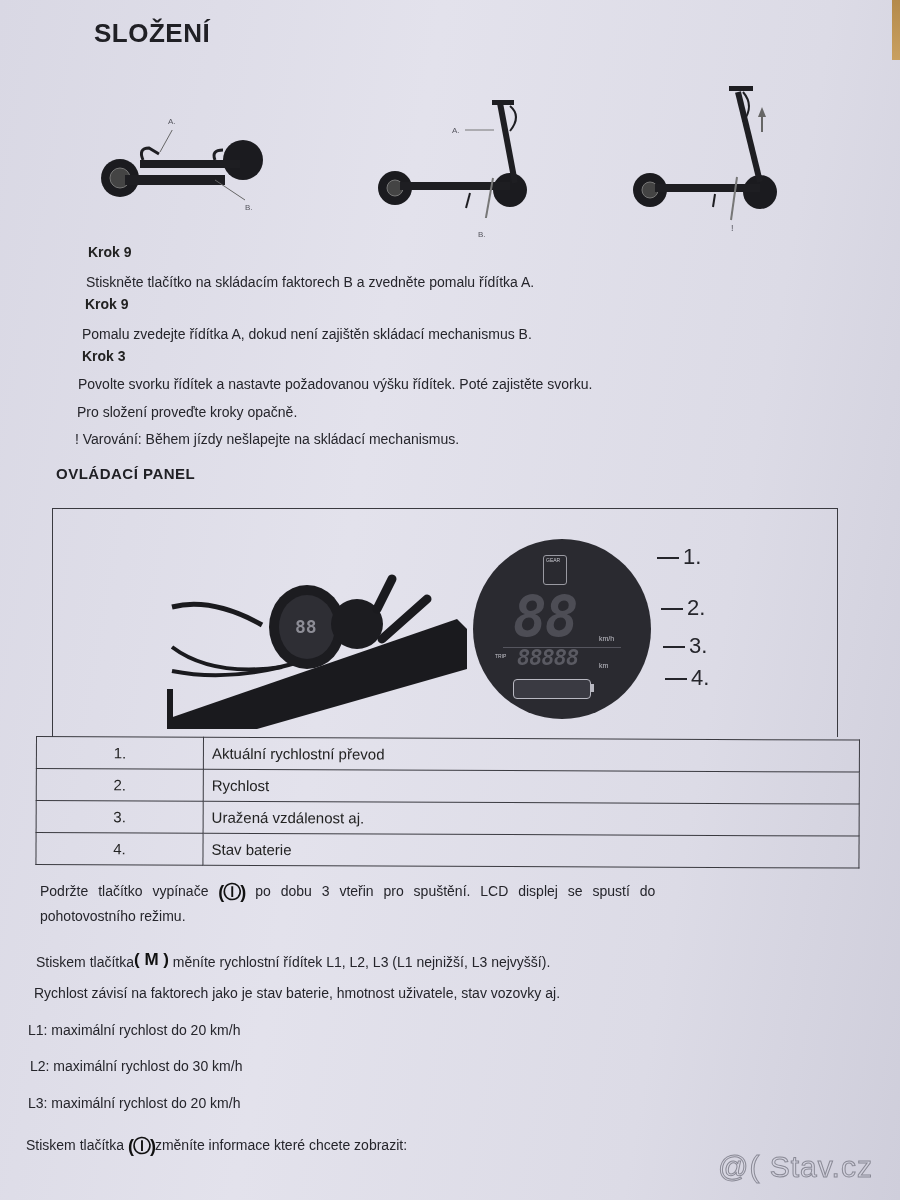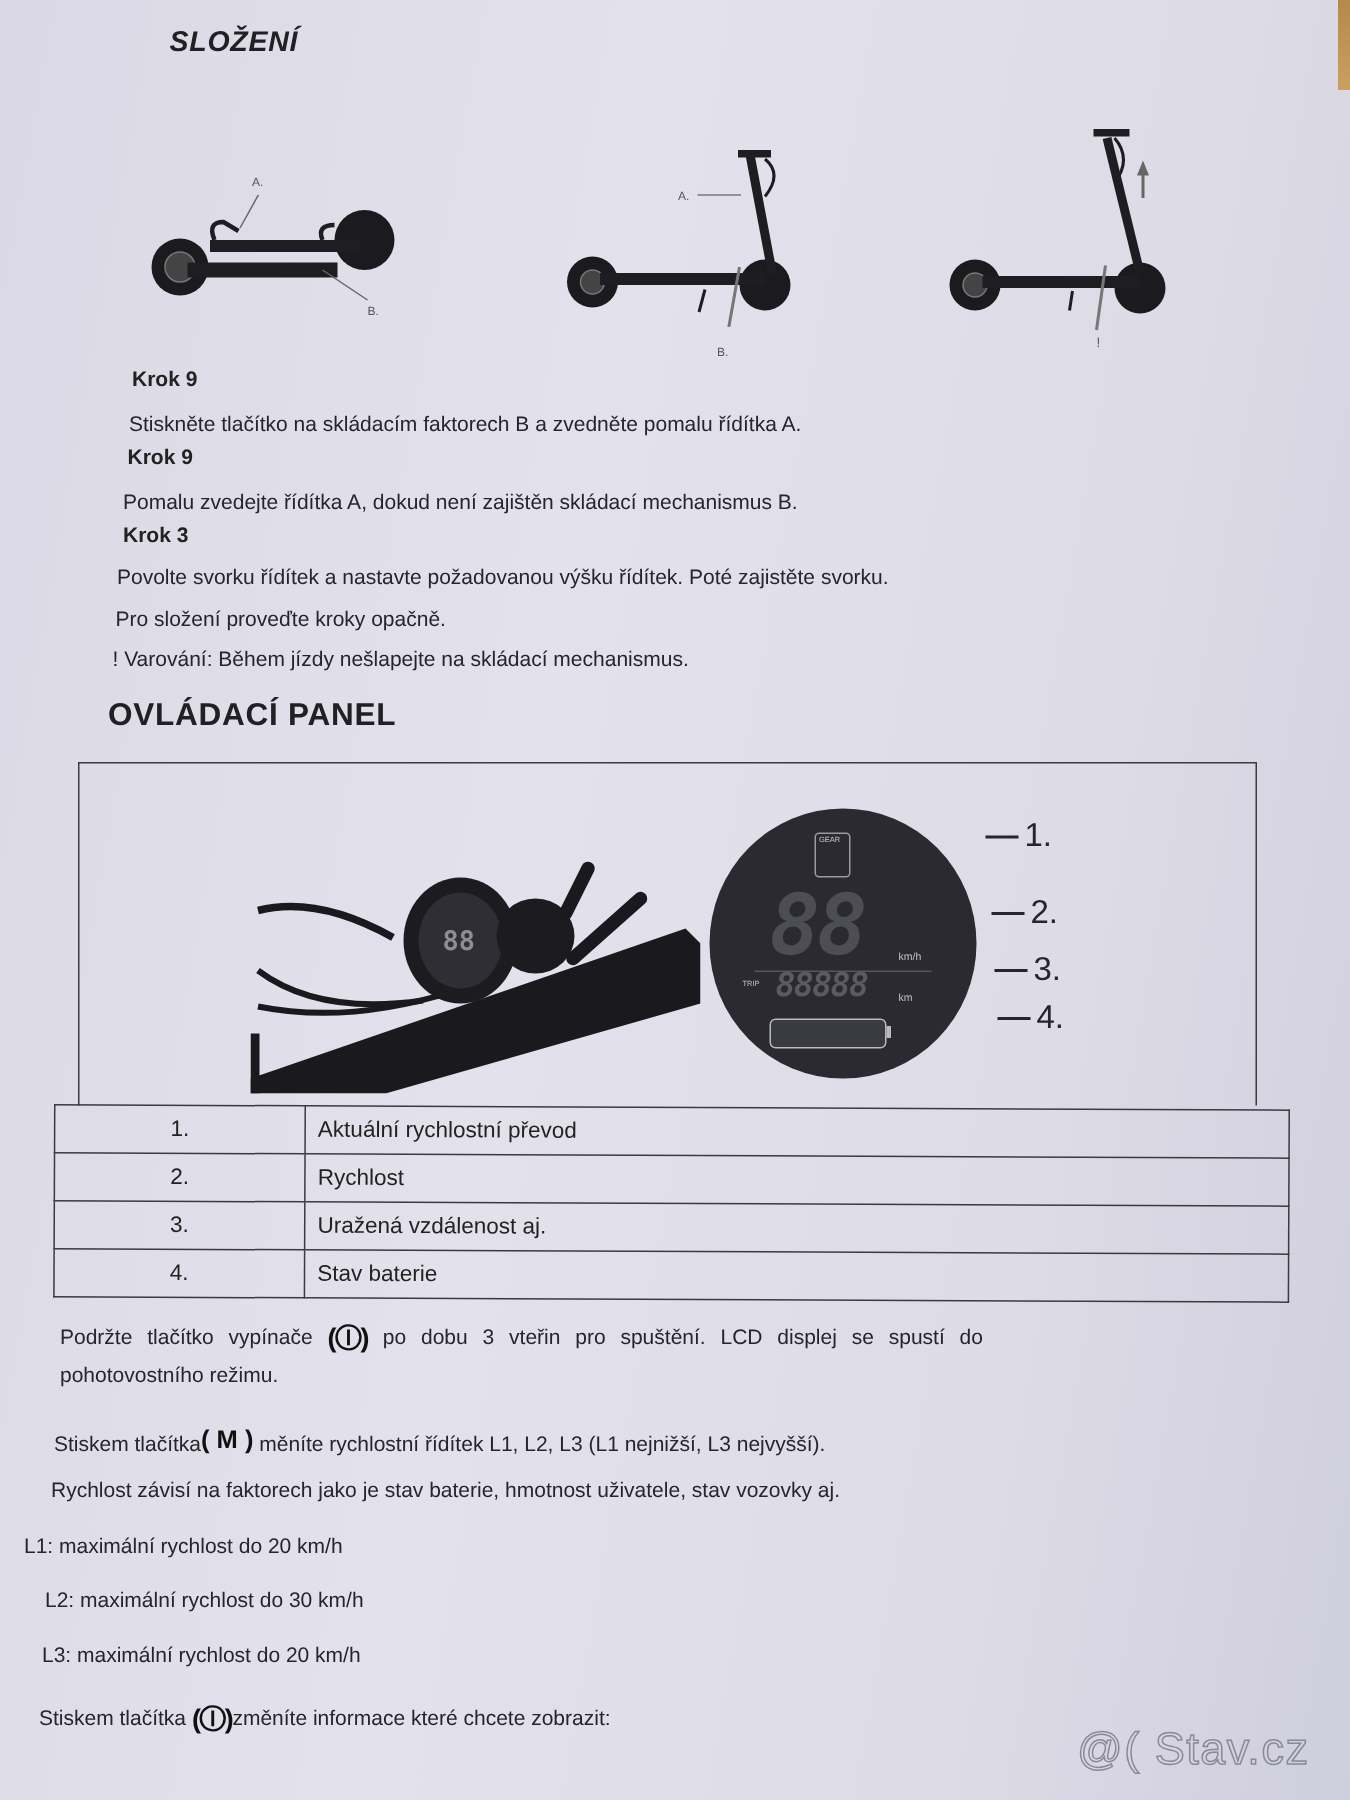--- a/index.html
+++ b/index.html
@@ -9,22 +9,22 @@
       font-family: "Liberation Sans", sans-serif;
       color: #1f1f24;
     }
     .edge-strip {
       position: absolute; top: 0; right: 0; width: 8px; height: 60px;
       background: linear-gradient(180deg, #b48a4a, #c9a060);
     }
     .h1 {
       position: absolute; font-weight: bold; letter-spacing: 0.5px; color: #202025;
     }
-    .title-slozeni { left: 113px; top: 18px; font-size: 19px; font-style: italic; }
-    .title-panel { left: 72px; top: 465px; font-size: 21px; }
+    .title-slozeni { left: 94px; top: 18px; font-size: 26px; }
+    .title-panel { left: 56px; top: 465px; font-size: 15px; }
 
     .figs { position: absolute; left: 0; top: 70px; width: 900px; height: 175px; }
     .fig { position: absolute; }
     .lbl { position: absolute; font-size: 8px; color: #55555e; }
 
     .step-h { position: absolute; font-weight: bold; font-size: 14px; color: #222; }
     .para { position: absolute; font-size: 14px; color: #25252b; white-space: nowrap; }
 
     .panel-box {
       position: absolute; left: 52px; top: 508px; width: 784px; height: 228px;
@@ -200,21 +200,21 @@
   <span>po dobu 3 vteřin pro spuštění. LCD displej se spustí do</span>
 </div>
 <div class="para" style="left:40px;top:908px">pohotovostního režimu.</div>
 
 <div class="para" style="left:36px;top:950px">
   <span>Stiskem tlačítka</span><span class="icon-m">( M )</span>
   <span>měníte rychlostní řídítek L1, L2, L3 (L1 nejnižší, L3 nejvyšší).</span>
 </div>
 
 <div class="para" style="left:34px;top:985px">Rychlost závisí na faktorech jako je stav baterie, hmotnost uživatele, stav vozovky aj.</div>
-<div class="para" style="left:16px;top:1022px">L1: maximální rychlost do 20 km/h</div>
+<div class="para" style="left:28px;top:1022px">L1: maximální rychlost do 20 km/h</div>
 <div class="para" style="left:30px;top:1058px">L2: maximální rychlost do 30 km/h</div>
 <div class="para" style="left:28px;top:1095px">L3: maximální rychlost do 20 km/h</div>
 
 <div class="para" style="left:26px;top:1134px">
   <span>Stiskem tlačítka</span>
   <span class="icon-power">(Ⓘ)</span><span>změníte informace které chcete zobrazit:</span>
 </div>
 
 <div class="watermark">@( Stav.cz</div>
 

